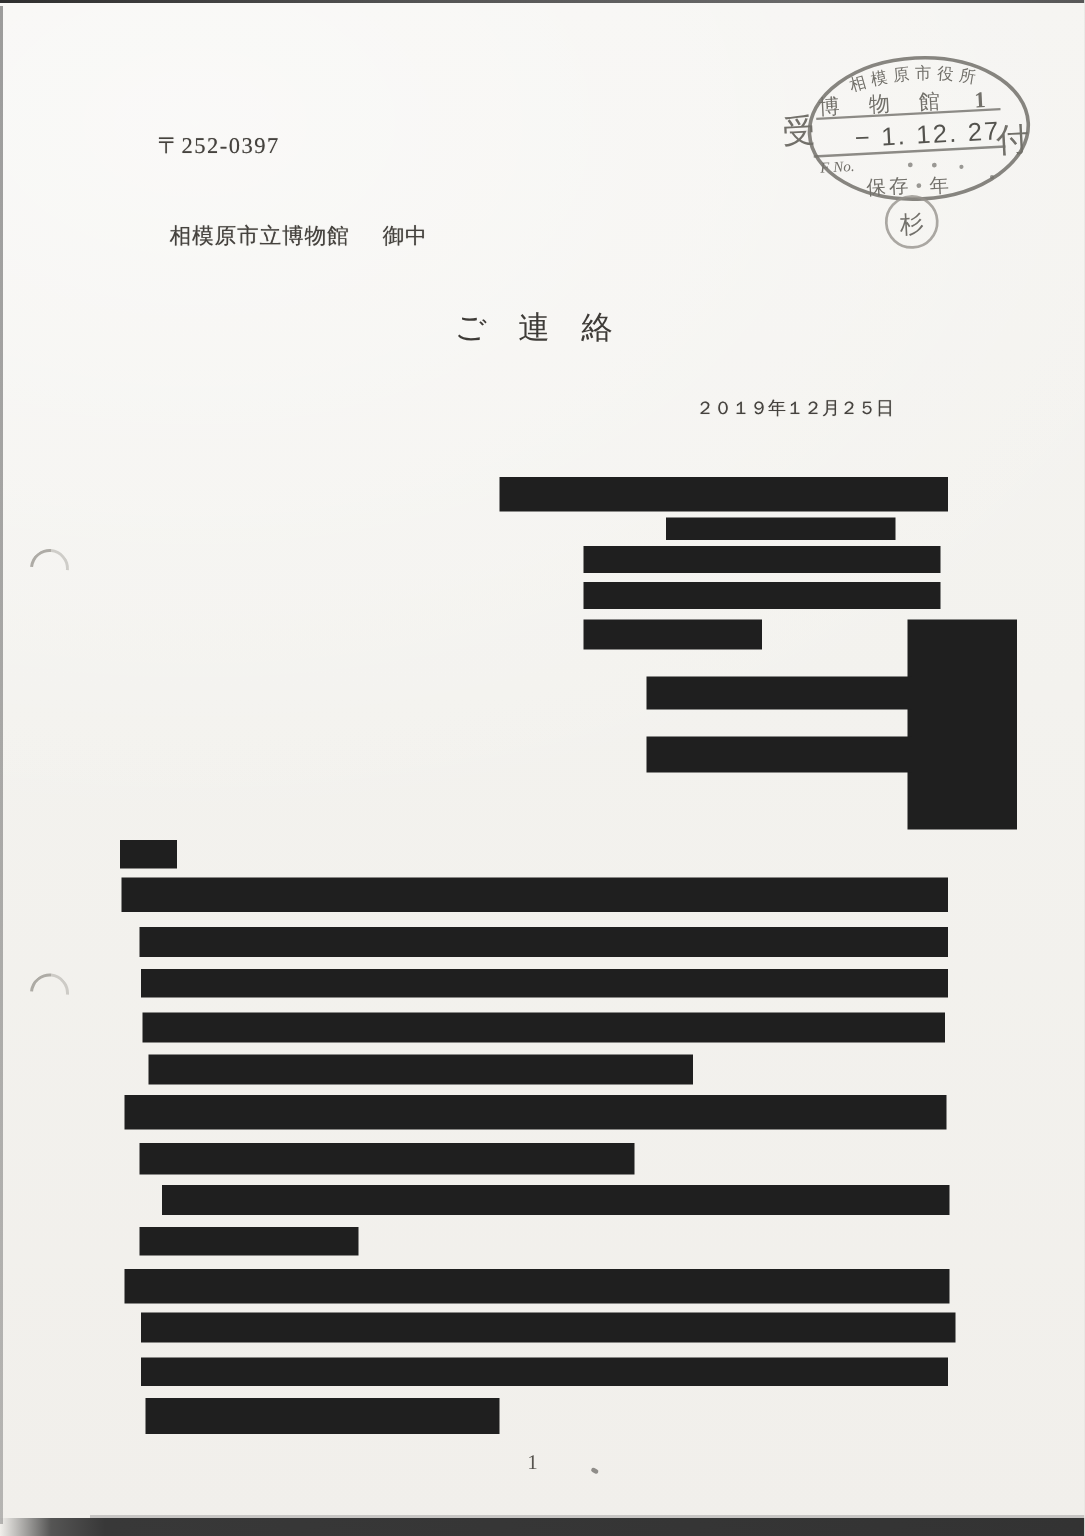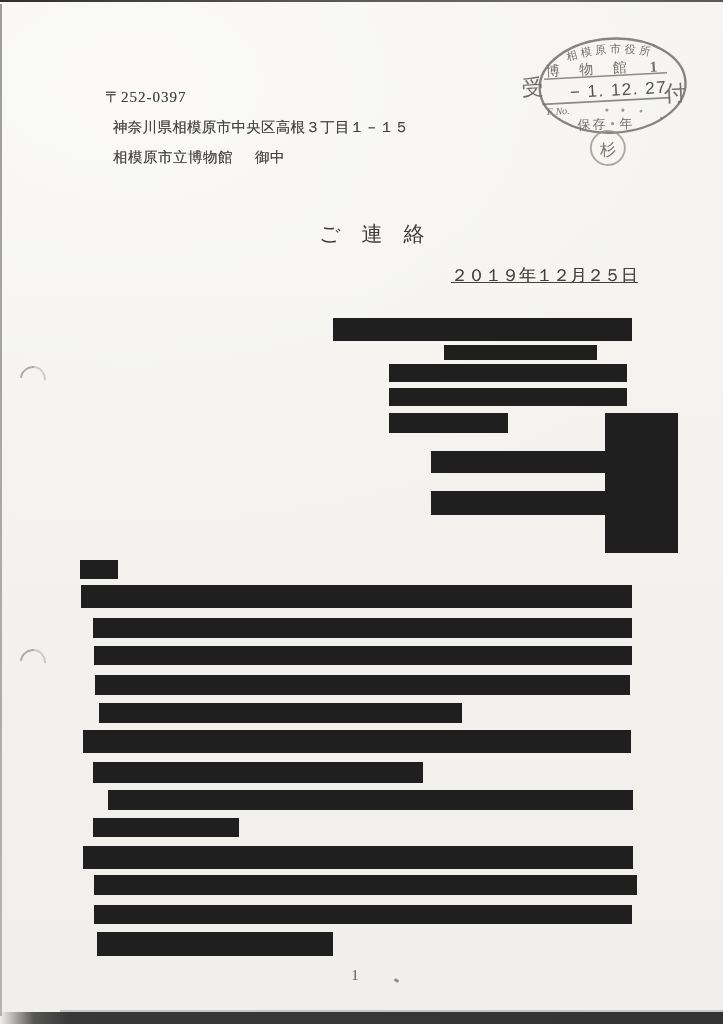--- a/index.html
+++ b/index.html
@@ -26,23 +26,23 @@
   .punch-1{left:20px;top:366px;}
   .punch-2{left:20px;top:649px;}
   .speck{position:absolute;left:394px;top:979px;width:5px;height:3px;border-radius:2px;
     background:rgba(90,88,84,.65);transform:rotate(28deg);}
 
   
   .postal{position:absolute;left:105px;top:88px;font-size:15px;letter-spacing:1px;}
   .addr{position:absolute;left:113px;top:118px;font-size:14.5px;letter-spacing:.3px;}
   .org-line{position:absolute;left:113px;top:148px;font-size:14.5px;letter-spacing:.5px;}
   .org-line .honorific{margin-left:22px;}
-  .title{position:absolute;left:303px;top:204px;margin:16px;font-size:21px;font-weight:normal;
+  .title{position:absolute;left:303px;top:204px;margin:0;font-size:21px;font-weight:normal;
     letter-spacing:21px;color:#3e3b37;}
-  .date{position:absolute;left:451px;top:264px;font-size:17px;text-decoration:underline;}
+  .date{position:absolute;left:464px;top:264px;font-size:12px;}
   .pageno{position:absolute;left:348px;top:968px;width:14px;text-align:center;
     font-size:14px;color:#56534e;}
   .postal,.addr,.org-line,.date{text-shadow:0 0 .5px rgba(70,66,60,.6);}
 
   
   .stamp{position:absolute;left:518px;top:28px;width:176px;height:146px;
     transform:rotate(-3deg);transform-origin:50% 45%;opacity:.92;}
   .stamp svg{overflow:visible;display:block;}
   .stamp .stamp-outline{fill:none;stroke:var(--ink);stroke-width:2.4;opacity:.85;}
   .stamp line{stroke:var(--ink);stroke-width:1.6;opacity:.8;}
@@ -67,21 +67,20 @@
 <div class="page">
 
   <div class="edge-top"></div>
   <div class="edge-left"></div>
   <div class="edge-bottom"></div>
   <div class="punch punch-1"></div>
   <div class="punch punch-2"></div>
   <div class="speck"></div>
 
   <div class="postal">〒252-0397</div>
-  <div class="addr">神奈川県相模原市中央区高根３丁目１－１５</div>
   <div class="org-line">
     <span>相模原市立博物館</span><span class="honorific">御中</span>
   </div>
 
   <h1 class="title">ご連絡</h1>
   <div class="date">２０１９年１２月２５日</div>
 
   <div class="stamp">
     <svg viewBox="0 0 176 146" width="176" height="146">
       <ellipse class="stamp-outline" cx="95" cy="58" rx="73" ry="47"></ellipse>

